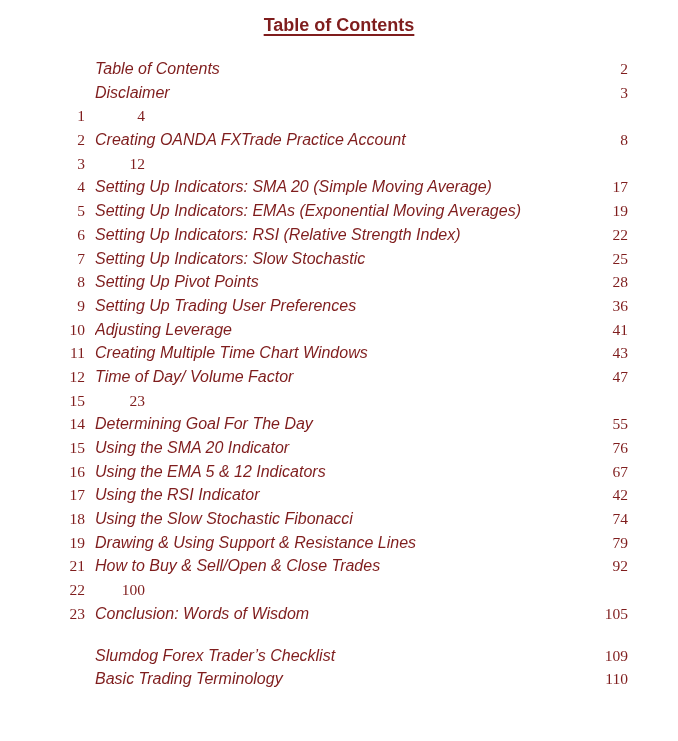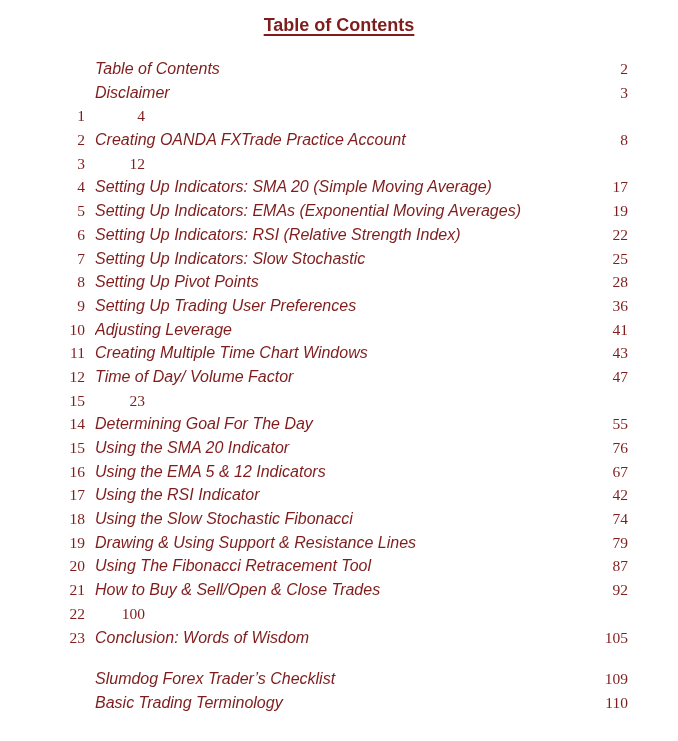--- a/index.html
+++ b/index.html
@@ -192,25 +192,20 @@
           <span class="entry-title">Using the Slow Stochastic Fibonacci</span>
           <span class="pg">74</span>
         </div>
 
         <div class="toc-row">
           <span class="num">19</span>
           <span class="entry-title">Drawing &amp; Using Support &amp; Resistance Lines</span>
           <span class="pg">79</span>
         </div>
 
-        <div class="toc-row">
-          <span class="num">20</span>
-          <span class="entry-title">Using The Fibonacci Retracement Tool</span>
-          <span class="pg">87</span>
-        </div>
 
         <div class="toc-row">
           <span class="num">21</span>
           <span class="entry-title">How to Buy &amp; Sell/Open &amp; Close Trades</span>
           <span class="pg">92</span>
         </div>
 
         <div class="toc-row">
           <span class="num">22</span>
           <span class="pg">100</span>

